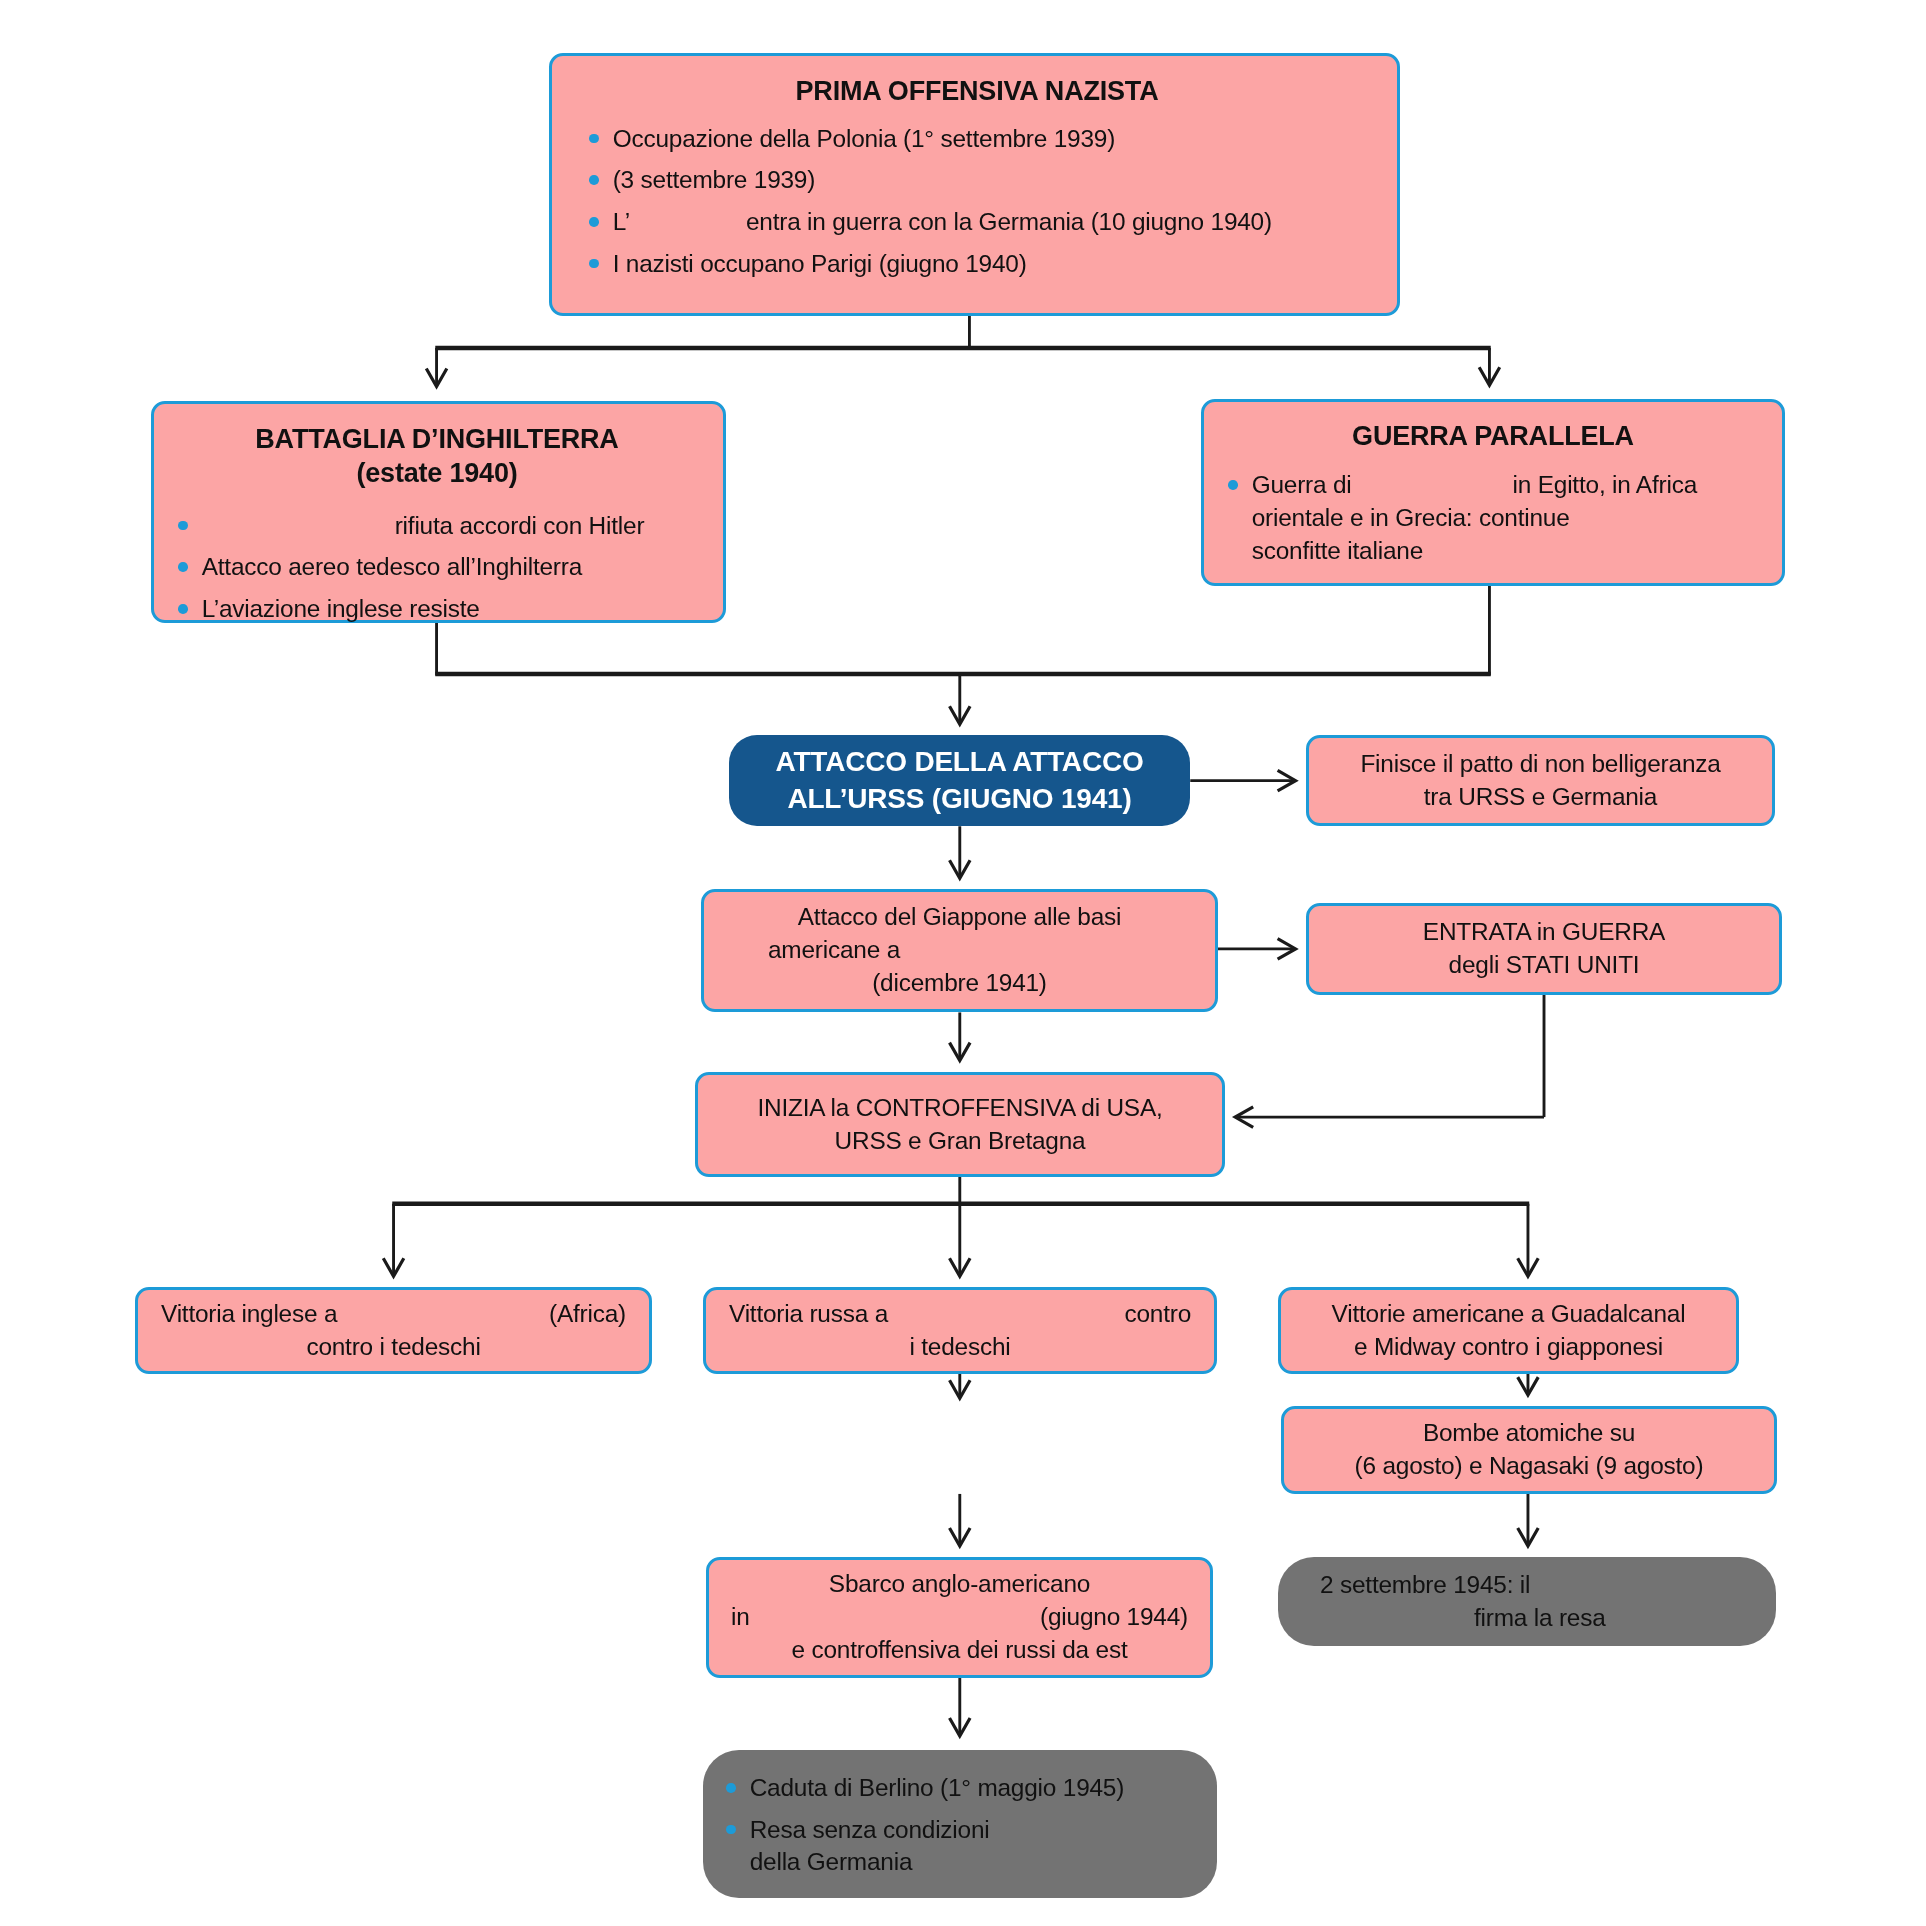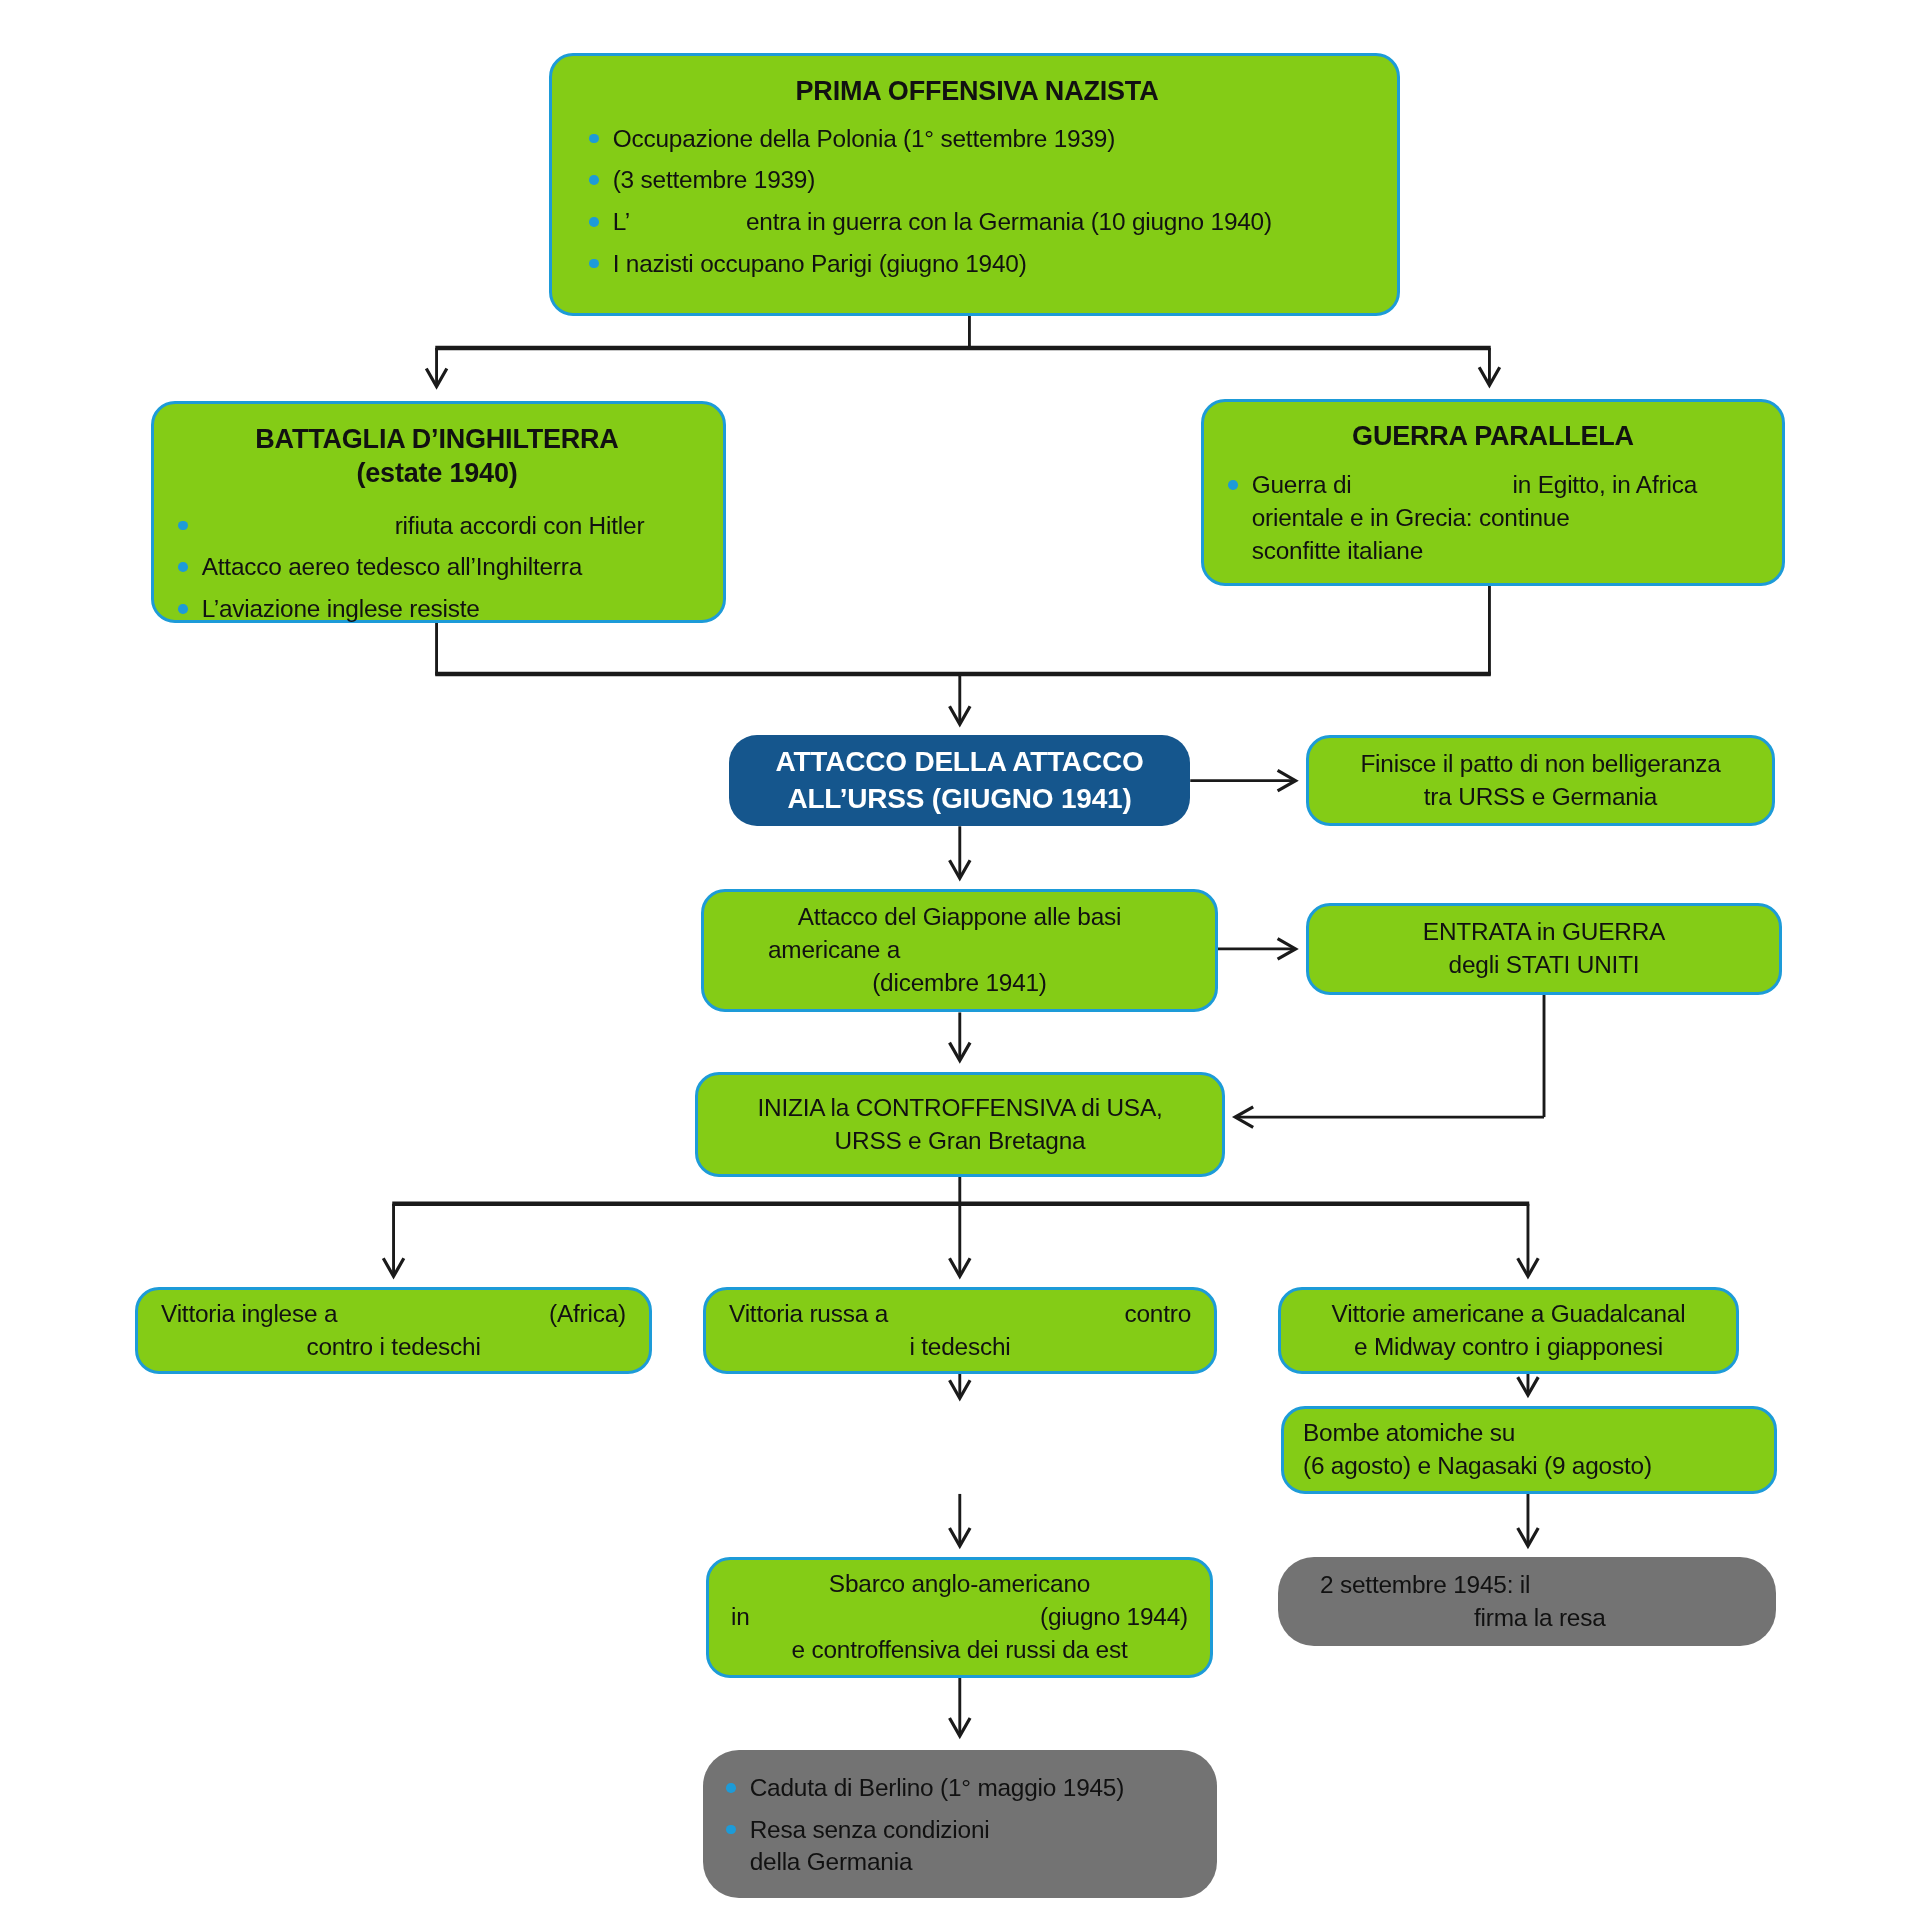--- a/index.html
+++ b/index.html
@@ -1,19 +1,19 @@
 <!DOCTYPE html>
 <html style="font-size:10.3px"><head>
 <meta charset="utf-8">
 <style>
   html,body{margin:0;padding:0;background:#ffffff;}
   body{width:1926px;height:1926px;position:relative;font-family:"Liberation Sans",sans-serif;color:#111;letter-spacing:-0.2px;}
   .canvas{position:absolute;inset:0;width:1926px;height:1926px;}
   svg.connectors{position:absolute;left:0;top:0;width:1926px;height:1926px;}
-  .box{position:absolute;background:#84cc16;border:3.9px solid #1d9bd8;border-radius:24px;box-sizing:border-box;font-size:24.4px;line-height:1.34;}
+  .box{position:absolute;background:#fca5a5;border:3.9px solid #1d9bd8;border-radius:14px;box-sizing:border-box;font-size:24.4px;line-height:1.34;}
   .box.dark{background:#15568d;border:none;color:#fff;font-weight:bold;font-size:28px;line-height:1.3;border-radius:28px;}
   .box.light{background:#737373;border:none;border-radius:36px;}
   .vcenter{display:flex;flex-direction:column;justify-content:center;}
   .center{text-align:center;}
   .box-title{font-weight:bold;font-size:27px;text-align:center;line-height:1.25;}
   .bullets{margin-top:14px;}
   .bullet{display:flex;align-items:flex-start;margin-bottom:9px;}
   .dot{flex:none;width:9.6px;height:9.6px;border-radius:50%;background:#1d9bd8;margin:11px 14px 0 5.1px;}
   .btext{flex:1;}
   .blk{display:block;}
@@ -163,21 +163,21 @@
       </span>
     <span class="center">i tedeschi</span>
   </div>
 
   <div class="box vcenter center" style="left:1278px;top:1287px;width:461px;height:87px;padding:16px 9px;">
     <span>Vittorie americane a Guadalcanal</span>
     <span>e Midway contro i giapponesi</span>
   </div>
 
 
-  <div class="box vcenter" style="left:1281px;top:1406px;width:496px;height:88px;padding:5.1px 19px;">
+  <div class="box vcenter" style="left:1281px;top:1406px;width:496px;height:88px;padding:5.1px 19px;text-align:center;">
     <span>Bombe atomiche su</span>
     <span>(6 agosto) e Nagasaki (9 agosto)</span>
   </div>
 
   <div class="box vcenter" style="left:706px;top:1557px;width:507px;height:121px;padding:6.4px 22px;">
     <span class="center">Sbarco anglo-americano</span>
     <span class="spread">
         <span>in</span>
         <span>(giugno 1944)</span>
       </span>

